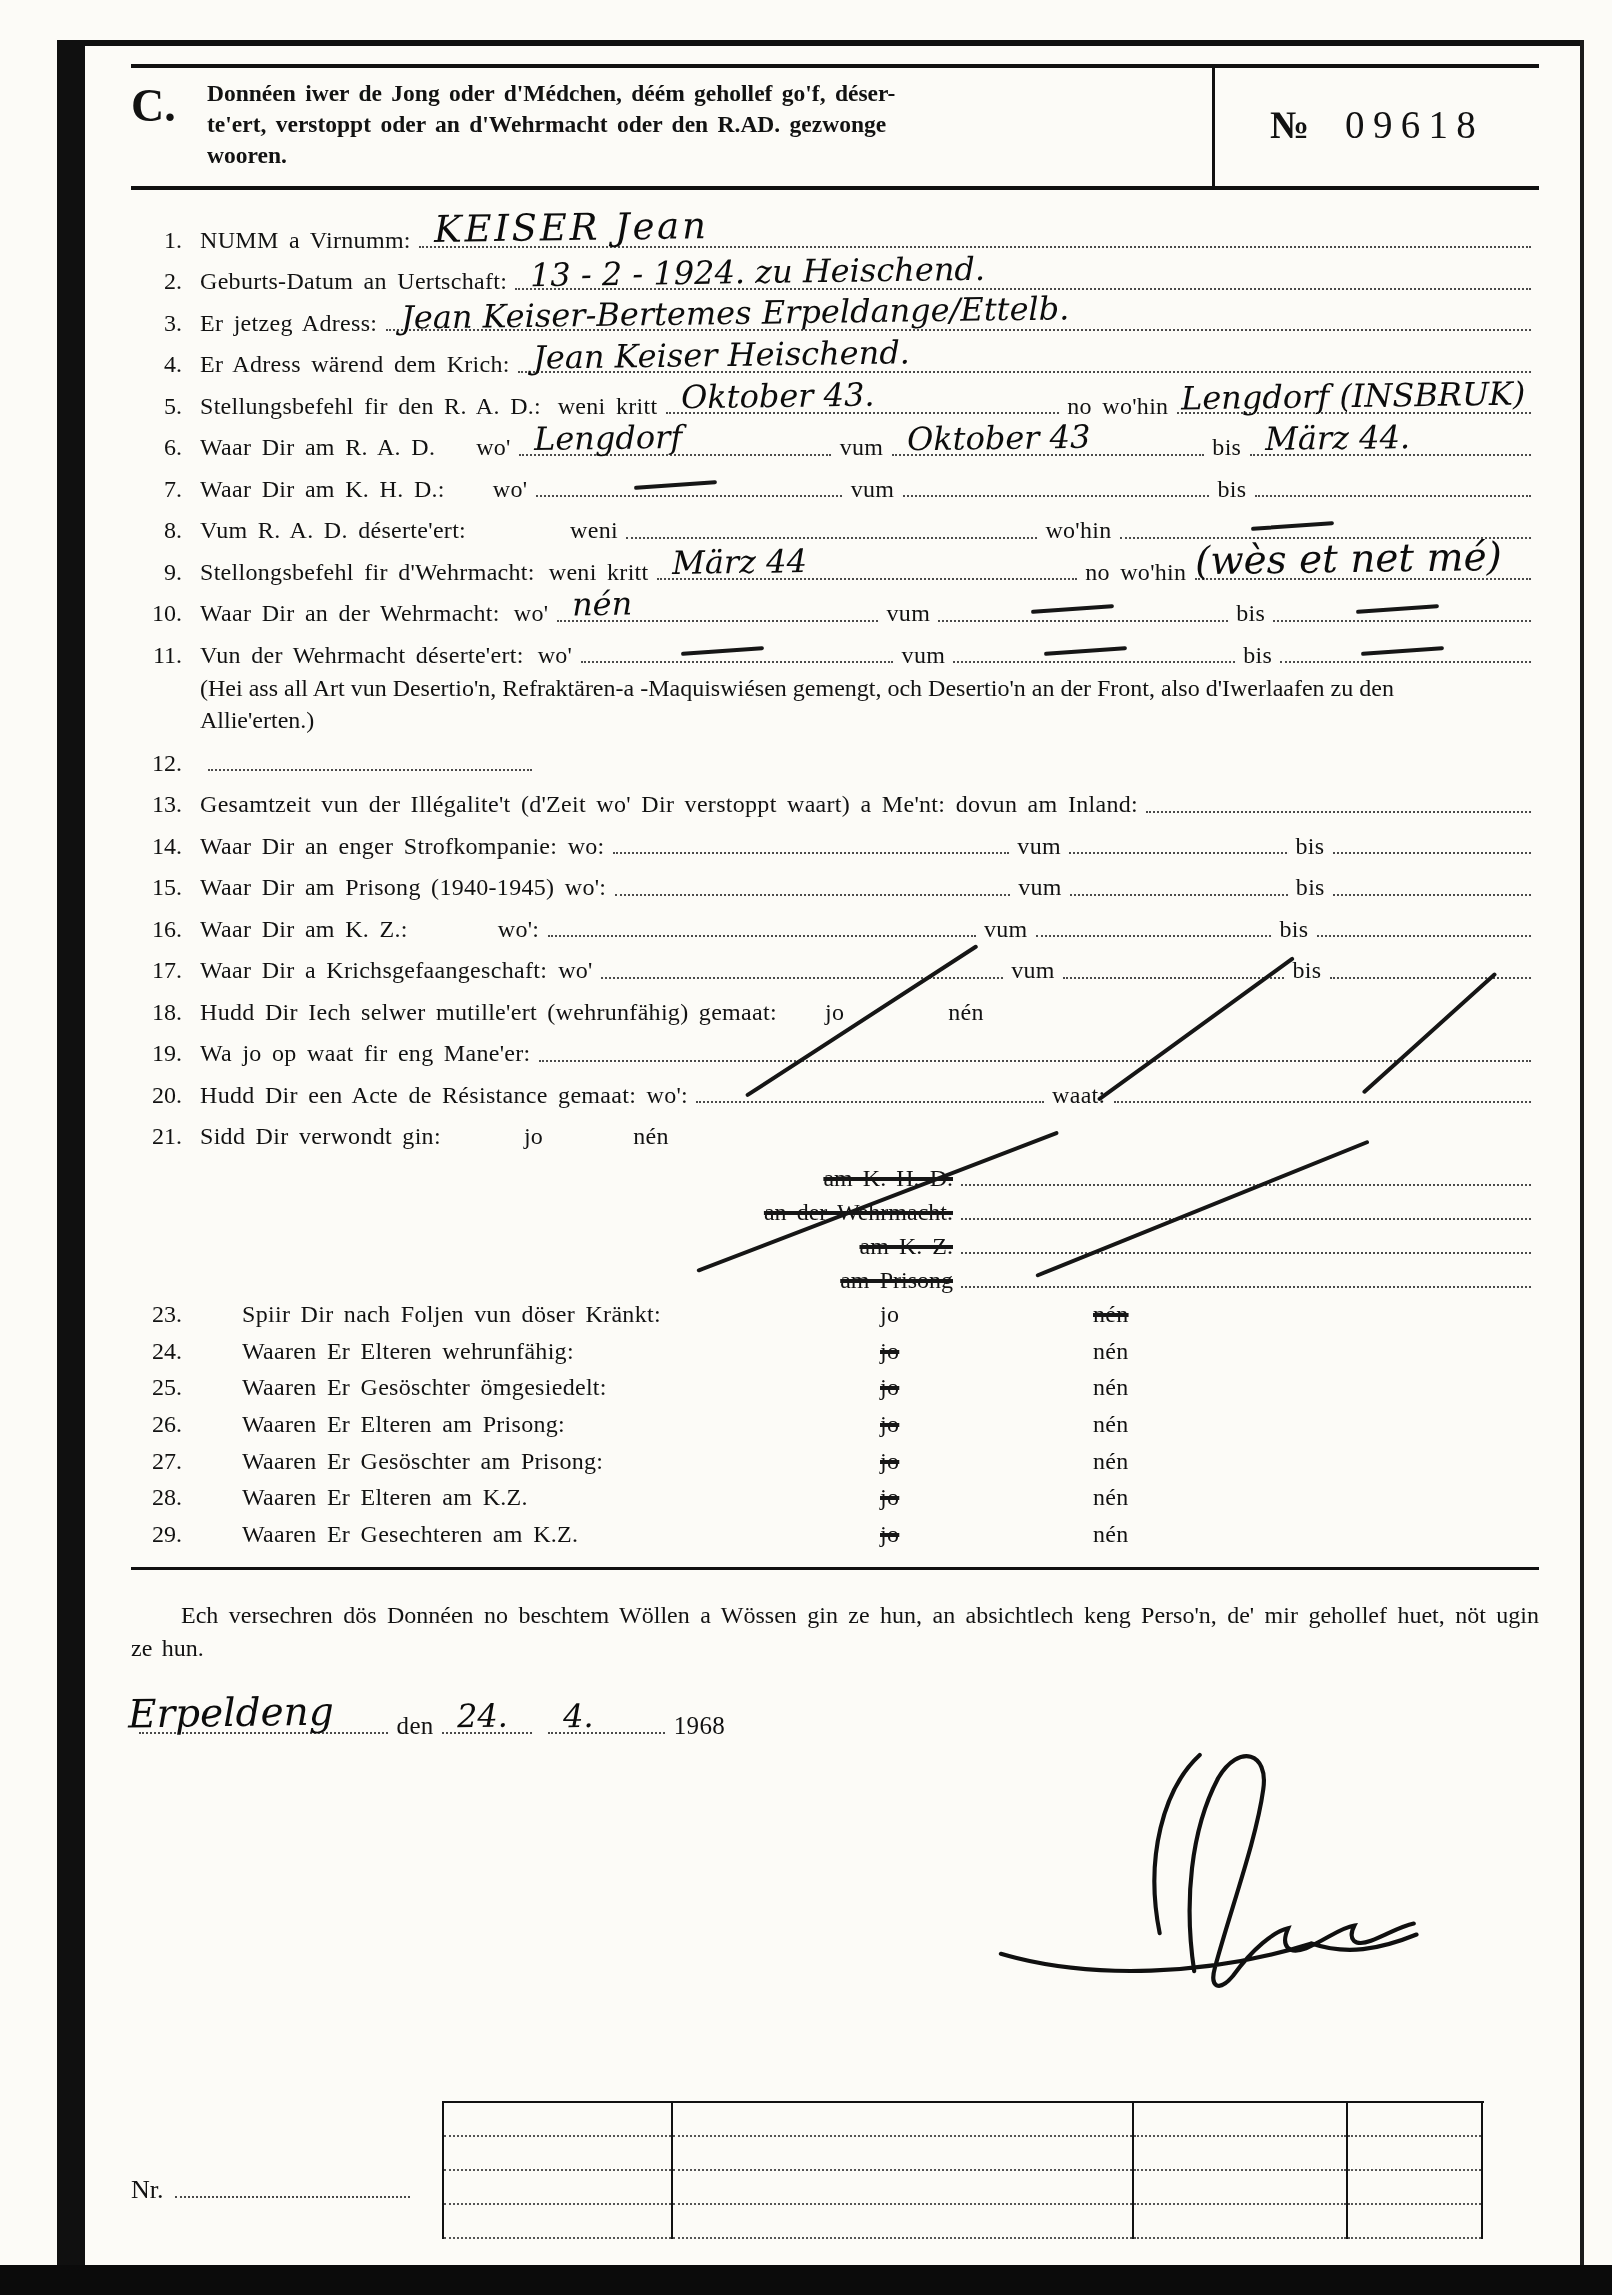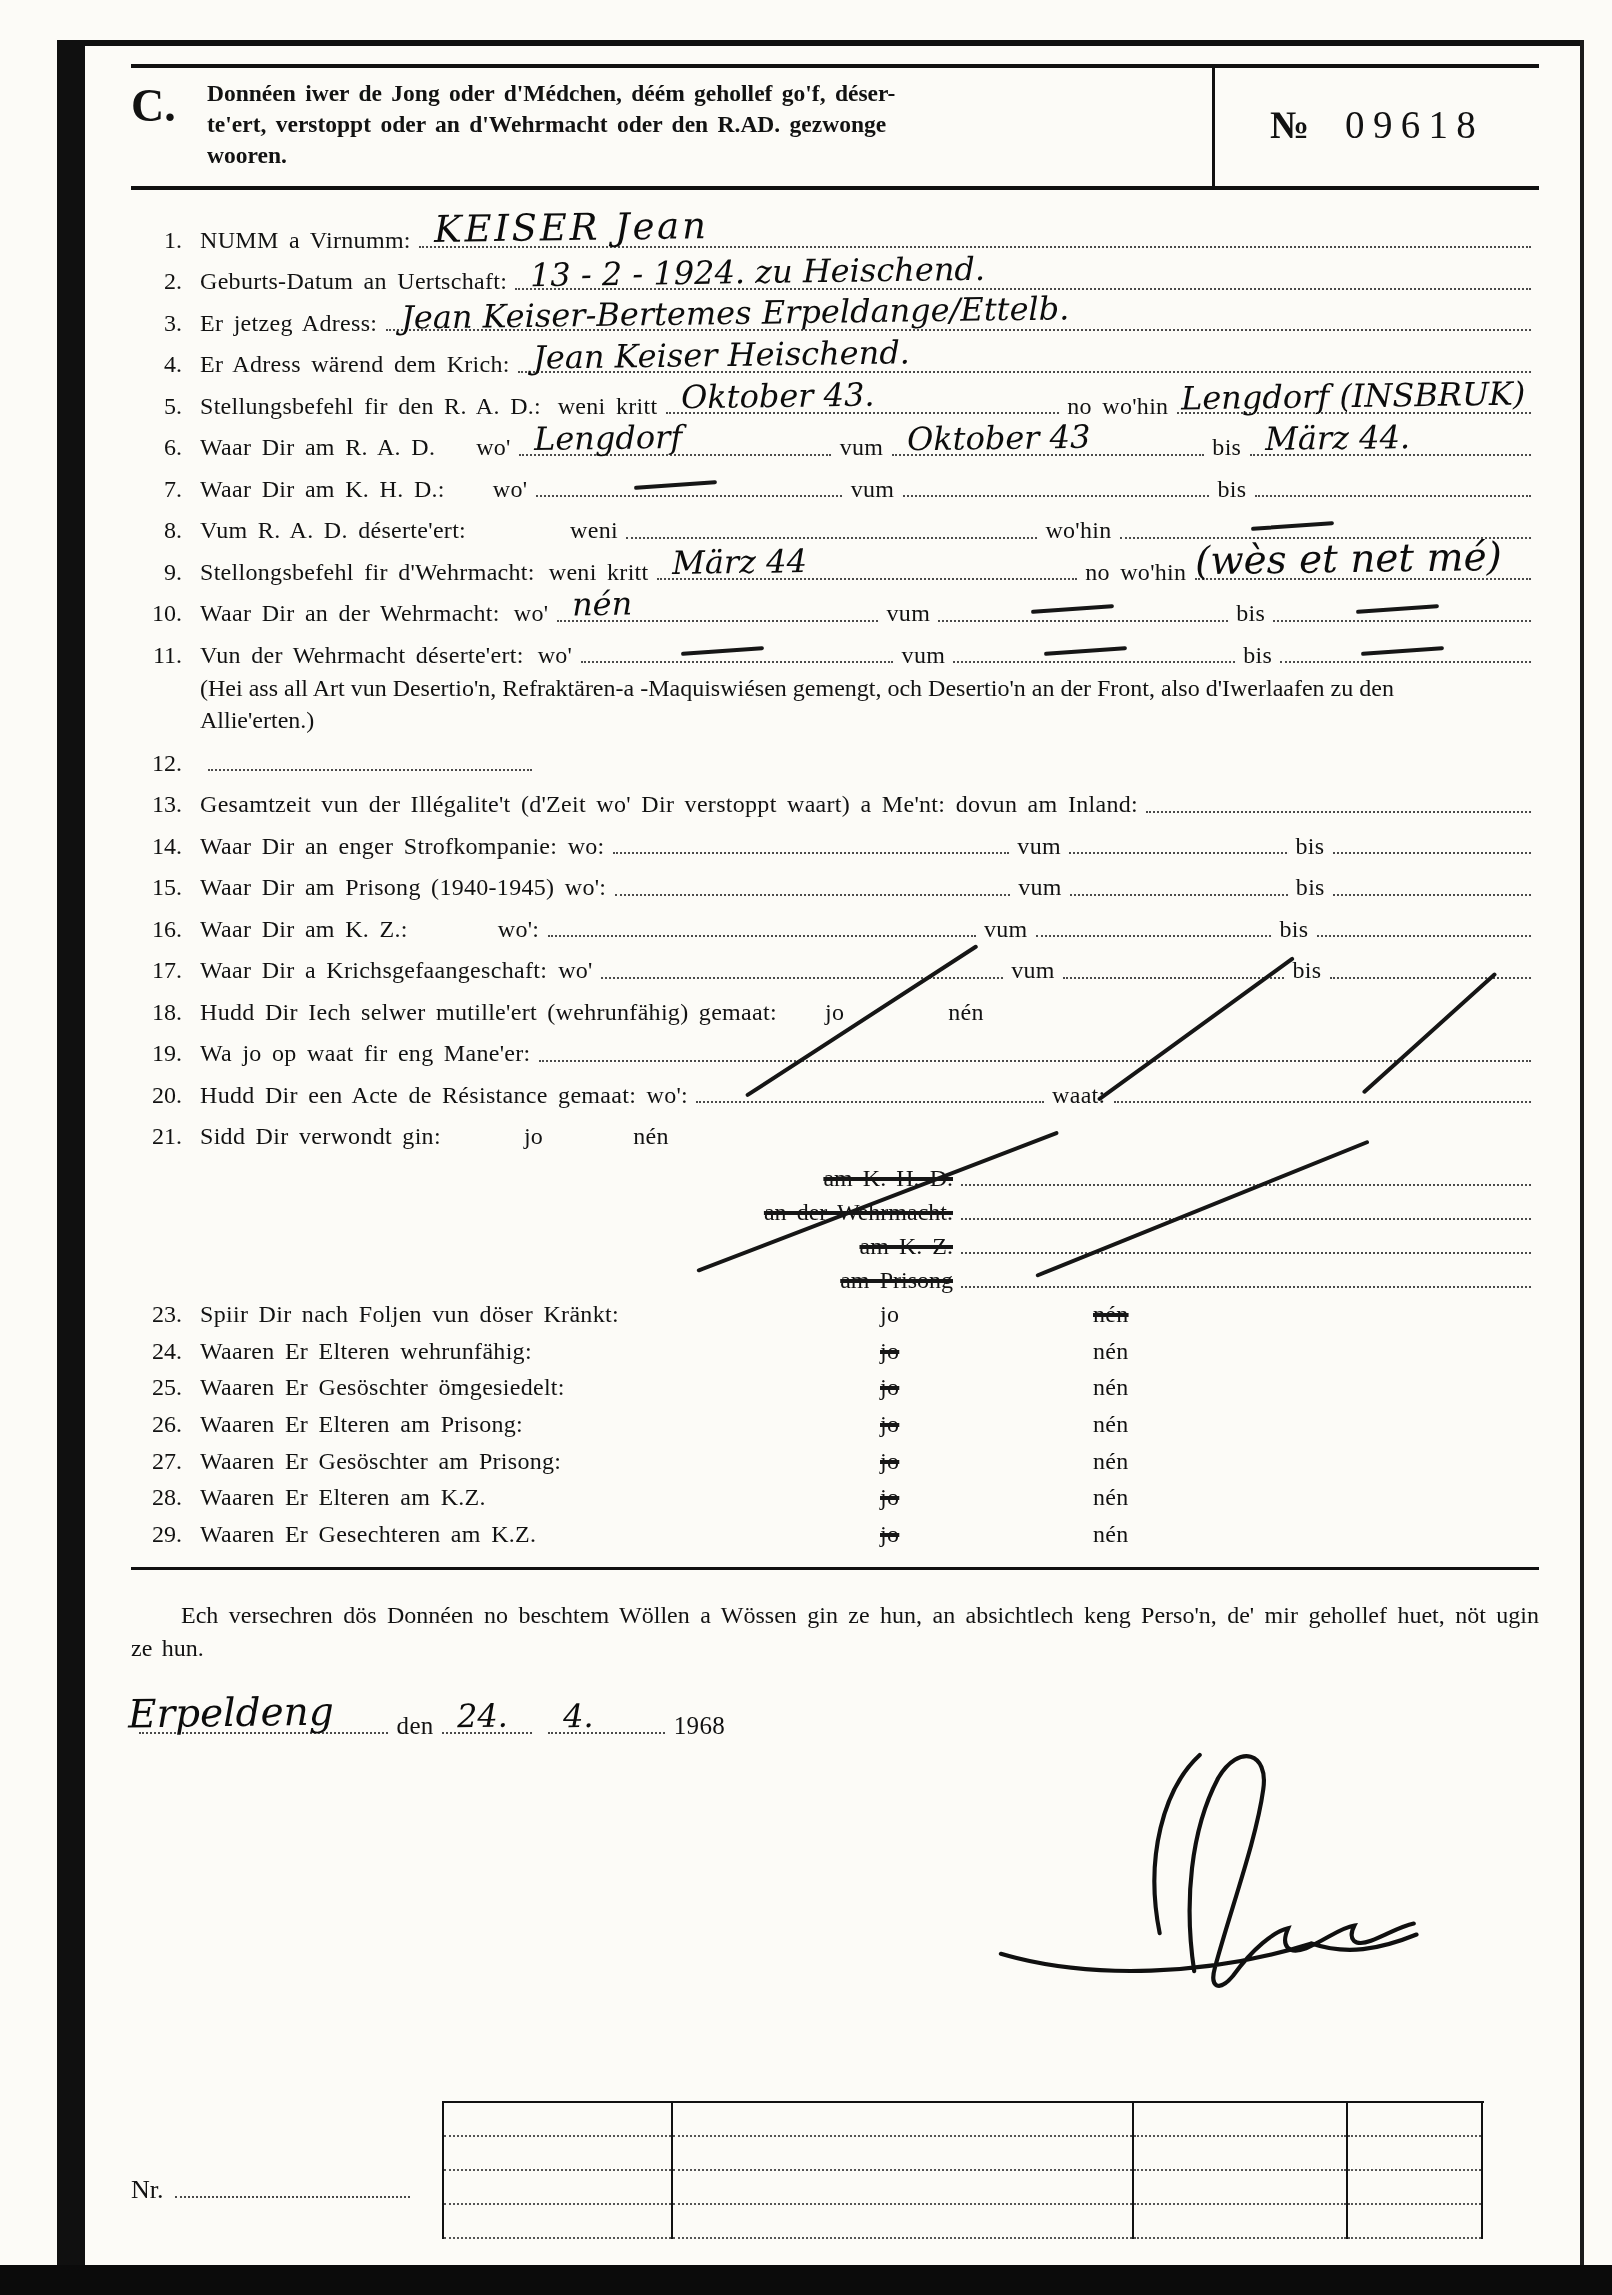--- a/index.html
+++ b/index.html
@@ -38,21 +38,21 @@
         transform:rotate(-0.8deg); }
   .hw.big  { font-size:39px; }
   .hw.caps { font-size:37px; letter-spacing:2.8px; }
   .dash { position:absolute; bottom:8.3px; left:32%; width:83px; height:4.1px; background:#161616;
           transform:rotate(-4deg); border-radius:2.1px; }
   .note { padding-left:69px; width:1312px; line-height:1.34; margin:-4.1px 0 14px 0; }
   .struck { text-decoration:line-through; text-decoration-thickness:3.5px; text-decoration-color:#161616; }
   .abs { position:absolute; top:0; }
   .sub { padding-left:311px; margin-bottom:7px; }
   .sub-lbl { flex:none; width:511px; white-space:nowrap; word-spacing:4.1px;text-align:right; }
-  .tight { margin-bottom:9.7px; }
+  .tight { margin-bottom:9.7px;gap:42px; }
 
   .rule { border-top:3.5px solid #111; margin-top:19.3px; }
   .decl { margin:29px 0 0 0; text-indent:50px; line-height:1.38; text-align:justify; word-spacing:3.5px; }
 
   .dateline { display:flex; align-items:baseline; margin-top:46px; font-size:25px; }
 
   
   .pen { position:absolute; height:4.1px; background:#161616; transform-origin:0 50%; border-radius:2.8px; }
 
   .signature { position:absolute; left:987px; top:1726px; }

